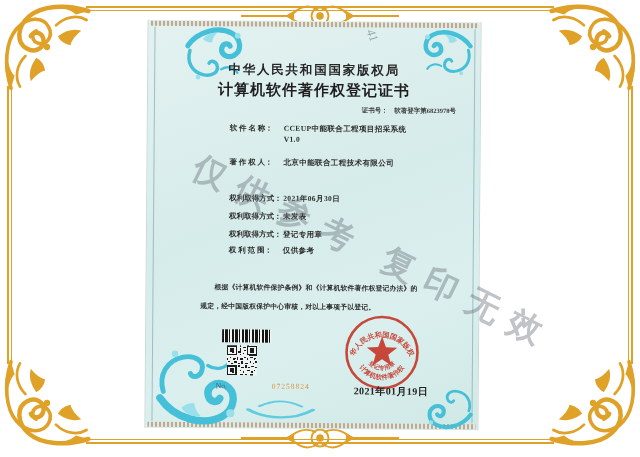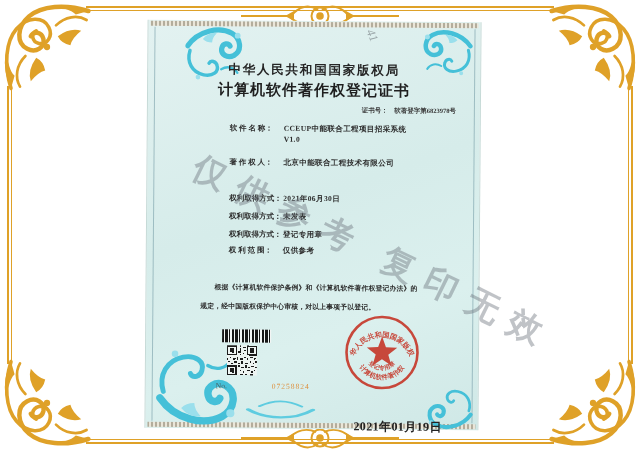--- a/index.html
+++ b/index.html
@@ -38,21 +38,21 @@
   .row{position:absolute;left:54px;font-size:7.5px;font-weight:bold;color:#2c2c2c;white-space:nowrap;}
   .row .lab{display:inline-block;width:54px;margin-left:28px;}
   .row .val{letter-spacing:.4px;}
   .para{position:absolute;font-size:6.8px;font-weight:bold;color:#2c2c2c;letter-spacing:.2px;white-space:nowrap;}
   .barcode{position:absolute;left:76px;top:309px;width:49px;height:13px;
     background:repeating-linear-gradient(90deg,#161616 0 2px,#f2f5f4 2px 3px,#161616 3px 6px,#f2f5f4 6px 7px,#161616 7px 8px,#f2f5f4 8px 10px);}
   .qr{position:absolute;left:81px;top:325px;width:30px;height:30px;}
   .serial{position:absolute;left:70px;top:361px;font-size:7.5px;color:#4a5a5e;white-space:nowrap;}
   .serial .num{color:#DD8E3A;letter-spacing:1px;padding-left:43px;}
   .seal{position:absolute;left:196px;top:291px;width:80px;height:80px;opacity:.92;}
-  .seal-date{position:absolute;left:208px;top:363px;font-size:12px;font-weight:bold;color:#222;letter-spacing:.4px;margin-top:34px;}
+  .seal-date{position:absolute;left:208px;top:363px;font-size:10px;font-weight:bold;color:#222;letter-spacing:.4px;}
   
   .wm{position:absolute;left:205px;top:145px;z-index:8;font-size:34px;font-weight:bold;
       letter-spacing:13px;color:rgba(104,112,121,.42);transform:rotate(26deg);
       transform-origin:0 0;white-space:nowrap;}
   .pencil{position:absolute;left:366px;top:28px;z-index:8;font-size:12px;font-style:italic;
           color:rgba(95,100,106,.55);transform:rotate(66deg);}
 </style>
 </head>
 <body>
 

